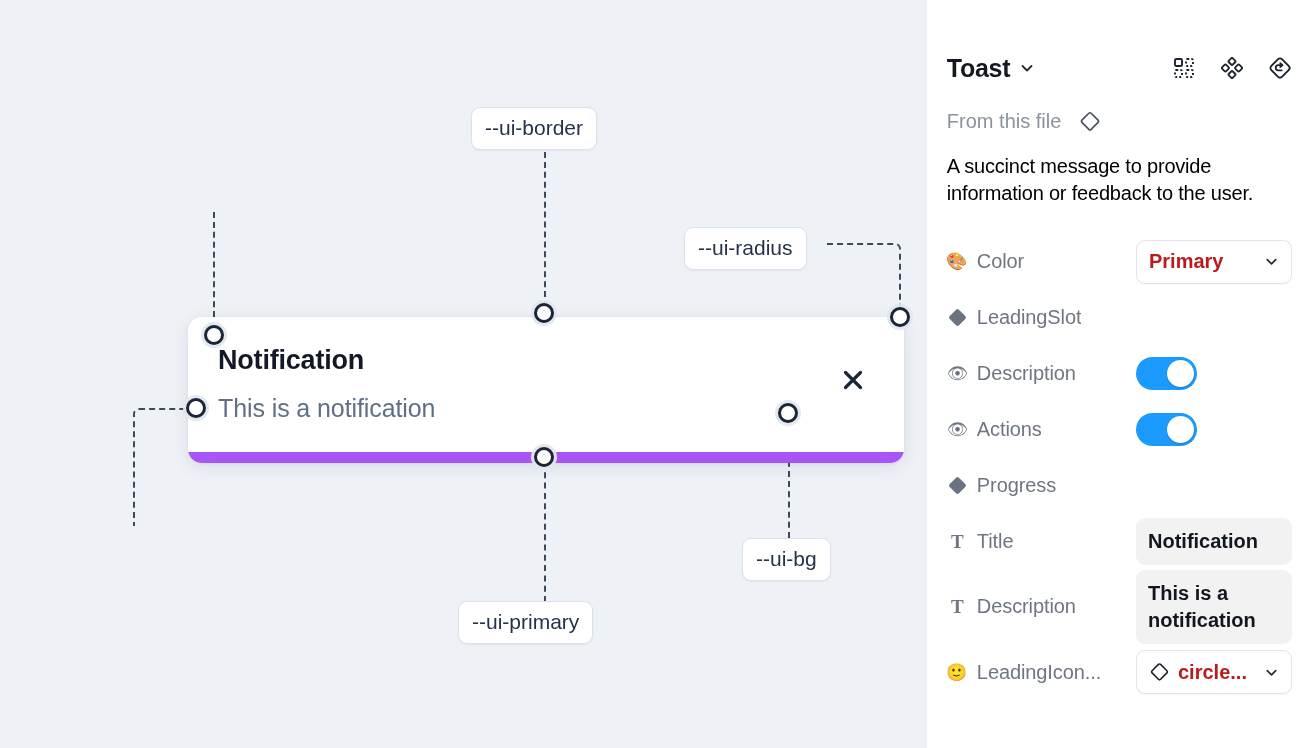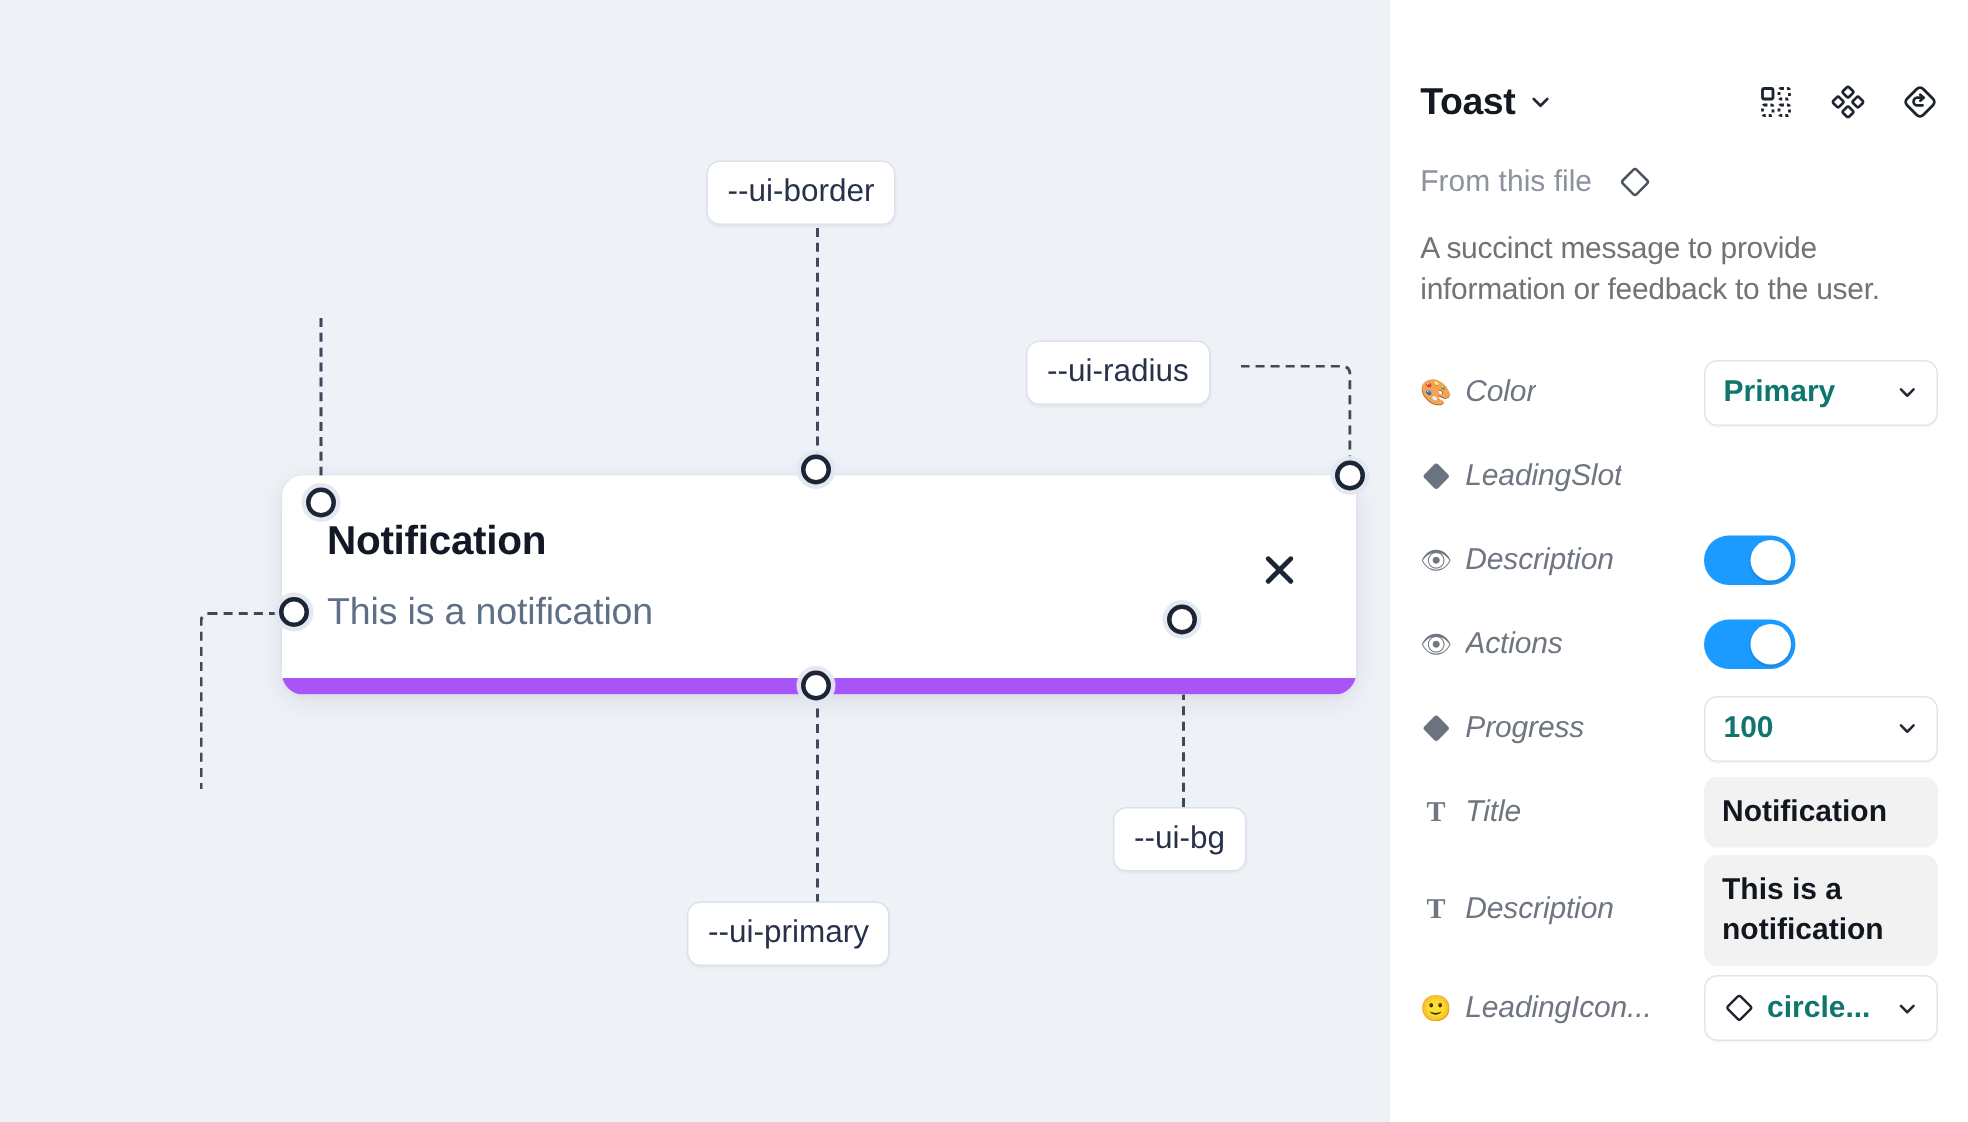--- a/index.html
+++ b/index.html
@@ -182,21 +182,21 @@
   .from-file-icon {
     color: #4a5260;
     display: flex;
     align-items: center;
   }
 
   .panel-desc {
     margin-top: 20px;
     font-size: 20px;
     line-height: 1.37;
-    color: #737373;
+    color: #000000;
     letter-spacing: -0.2px;
   }
 
   
   .props { margin-top: 26px; }
   .prop-row {
     display: flex;
     align-items: center;
     min-height: 56px;
     margin-bottom: 0px;
@@ -227,35 +227,35 @@
     background: #6b7280;
     transform: rotate(45deg);
     border-radius: 2px;
   }
   .prop-icon.tglyph {
     font-family: "Liberation Serif", serif;
     font-weight: 700;
     font-size: 19px;
     color: #6f7681;
   }
-  .prop-label-text { white-space: nowrap; overflow: hidden; text-overflow: ellipsis; font-style: italic; }
+  .prop-label-text { white-space: nowrap; overflow: hidden; text-overflow: ellipsis; }
 
   .prop-control { flex: 1; display: flex; justify-content: flex-end; }
 
   .select {
     width: 156px;
     height: 44px;
     background: #ffffff;
     border: 1px solid #e2e4e8;
     border-radius: 9px;
     display: flex;
     align-items: center;
     padding: 0 12px;
     font-size: 20px;
-    color: #0f766e;
+    color: #b91c1c;
     font-weight: 600;
     cursor: pointer;
     box-shadow: 0 1px 1px rgba(20,30,50,0.03);
   }
   .select-value {
     flex: 1;
     white-space: nowrap;
     overflow: hidden;
     text-overflow: ellipsis;
   }
@@ -445,30 +445,20 @@
         </div>
         <div class="prop-control">
           <div class="toggle"></div>
         </div>
       </div>
 
       <div class="prop-row">
         <div class="prop-label">
           <span class="prop-icon diamond"></span>
           <span class="prop-label-text">Progress</span>
-        </div>
-        <div class="prop-control">
-          <div class="select">
-            <span class="select-value">100</span>
-            <span class="select-chev">
-              <svg width="15" height="15" viewBox="0 0 16 16" fill="none">
-                  <path d="M3.5 6 L8 10.5 L12.5 6" stroke="#222a35" stroke-width="1.8" stroke-linecap="round" stroke-linejoin="round"></path>
-                </svg>
-            </span>
-          </div>
         </div>
       </div>
 
       <div class="prop-row">
         <div class="prop-label">
           <span class="prop-icon tglyph">T</span>
           <span class="prop-label-text">Title</span>
         </div>
         <div class="prop-control">
           <div class="textfield">Notification</div>

